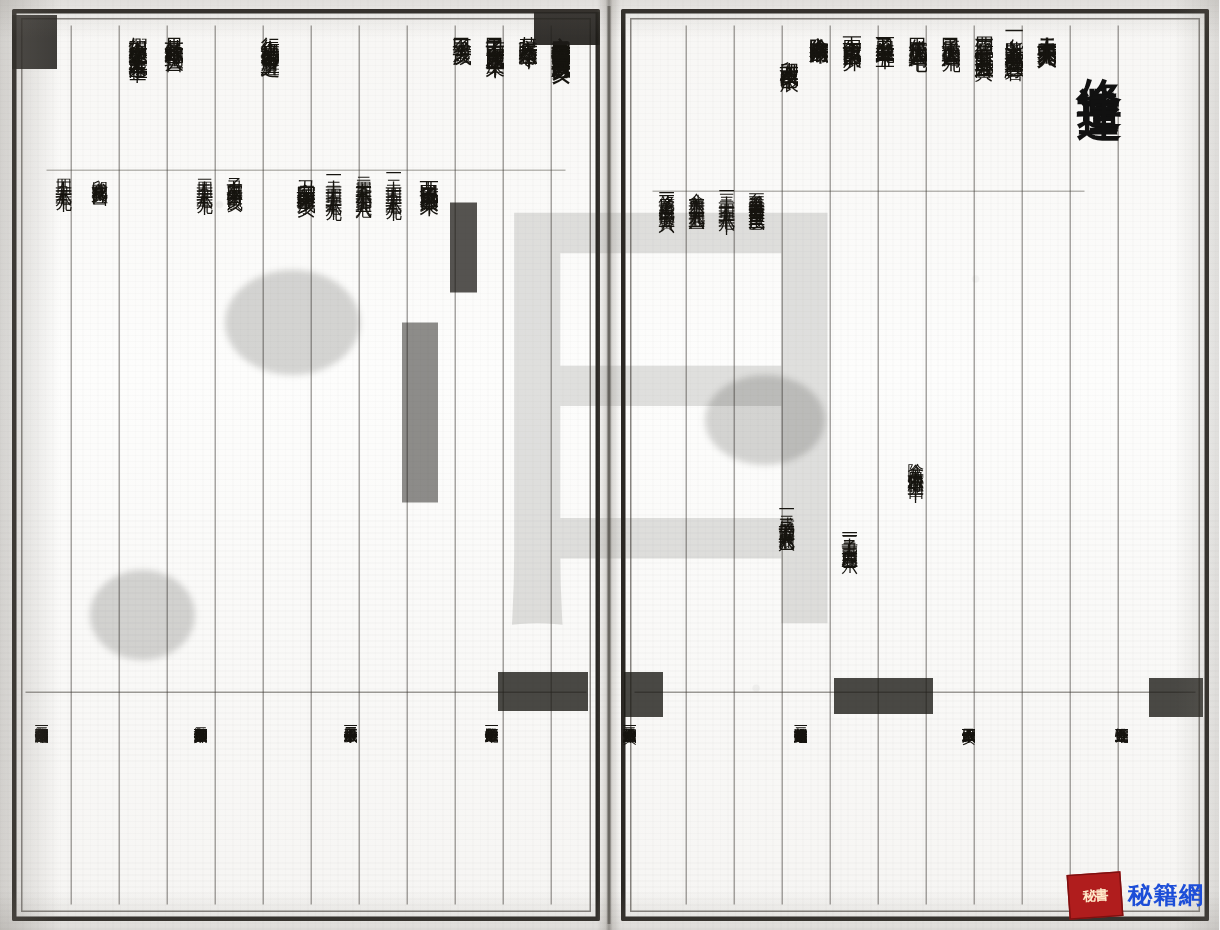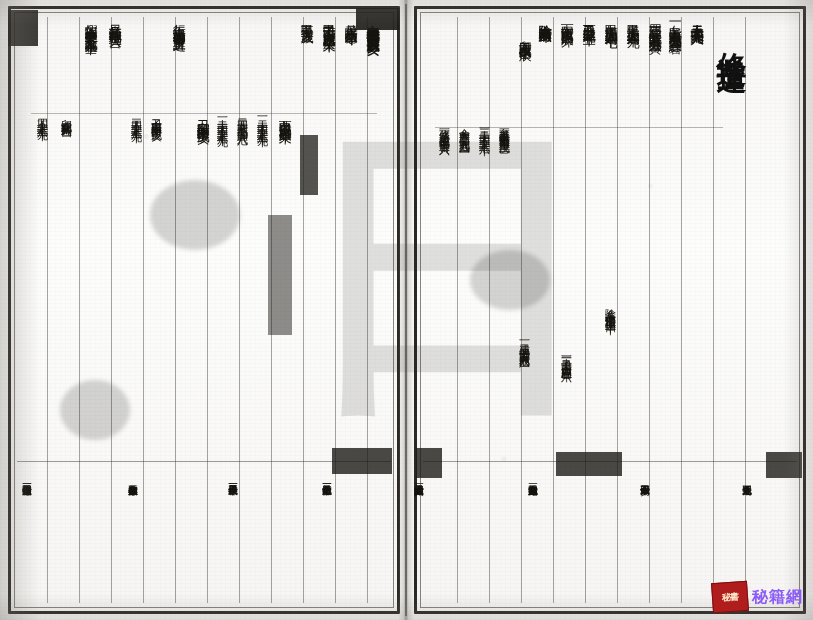--- a/index.html
+++ b/index.html
@@ -183,21 +183,21 @@
     color: #ffe9c9;
     font-size: 9px;
     font-weight: bold;
     letter-spacing: -1px;
     font-family: "DejaVu Serif", serif;
   }
   .seal-text {
     font-family: "DejaVu Serif", serif;
     font-size: 16px;
     font-weight: bold;
-    color: #8b5cf6;
+    color: #1d4ed8;
     letter-spacing: 1px;
   }
   .ink-blob {
     position: absolute;
     background: #1d1b17;
     opacity: .85;
   }
 </style>
 </head>
 <body>

